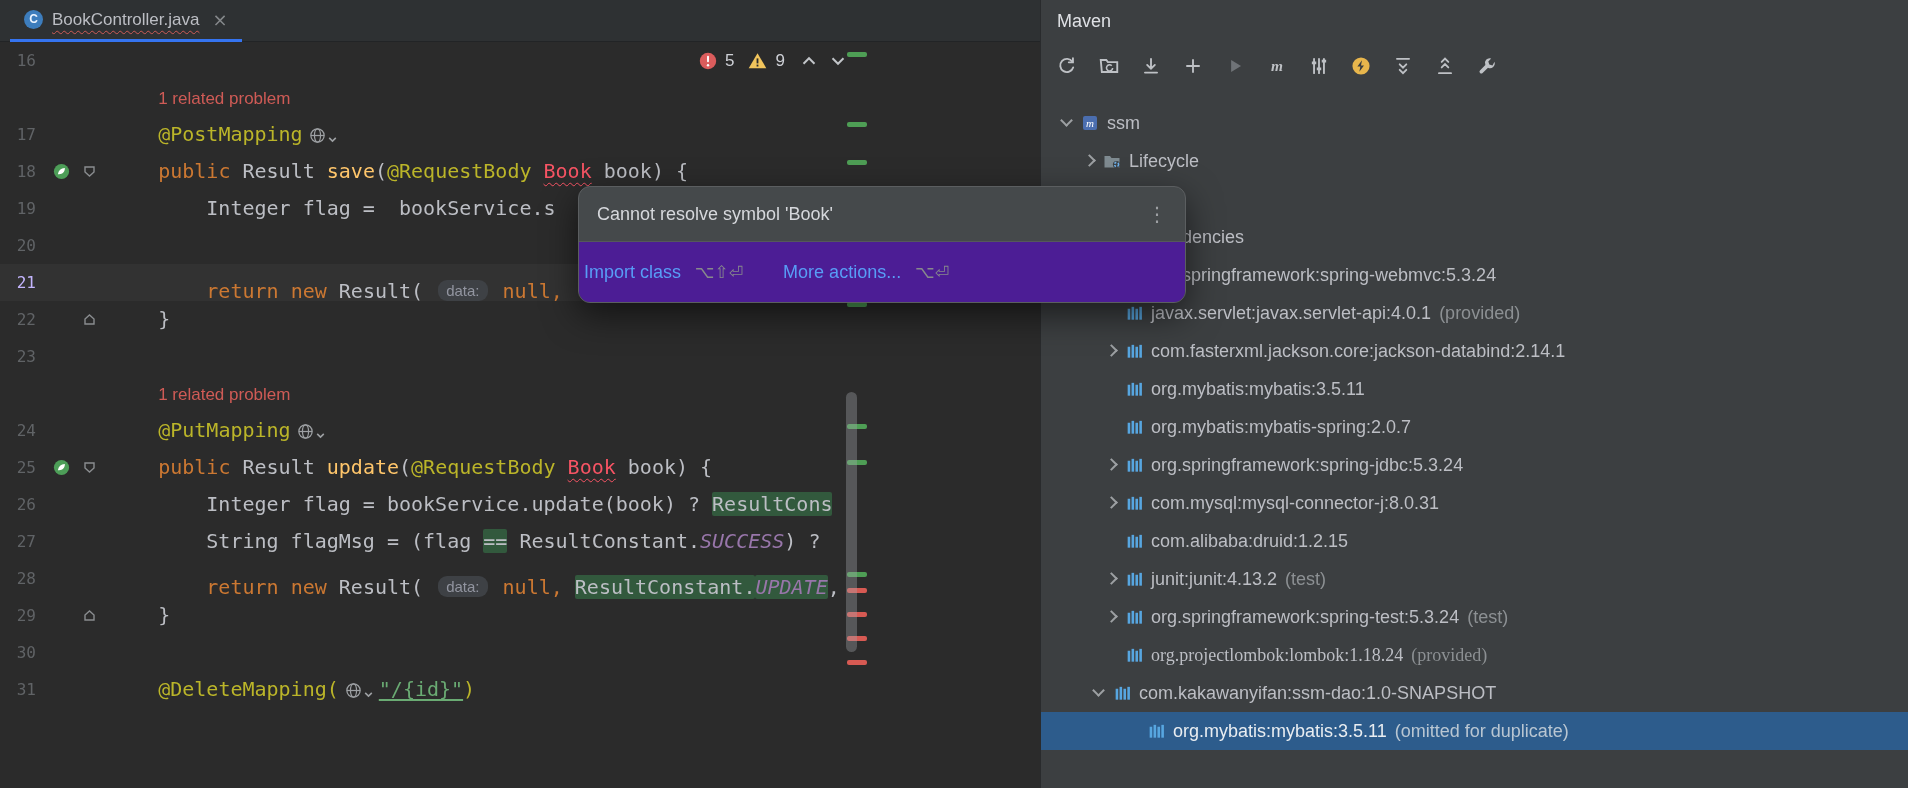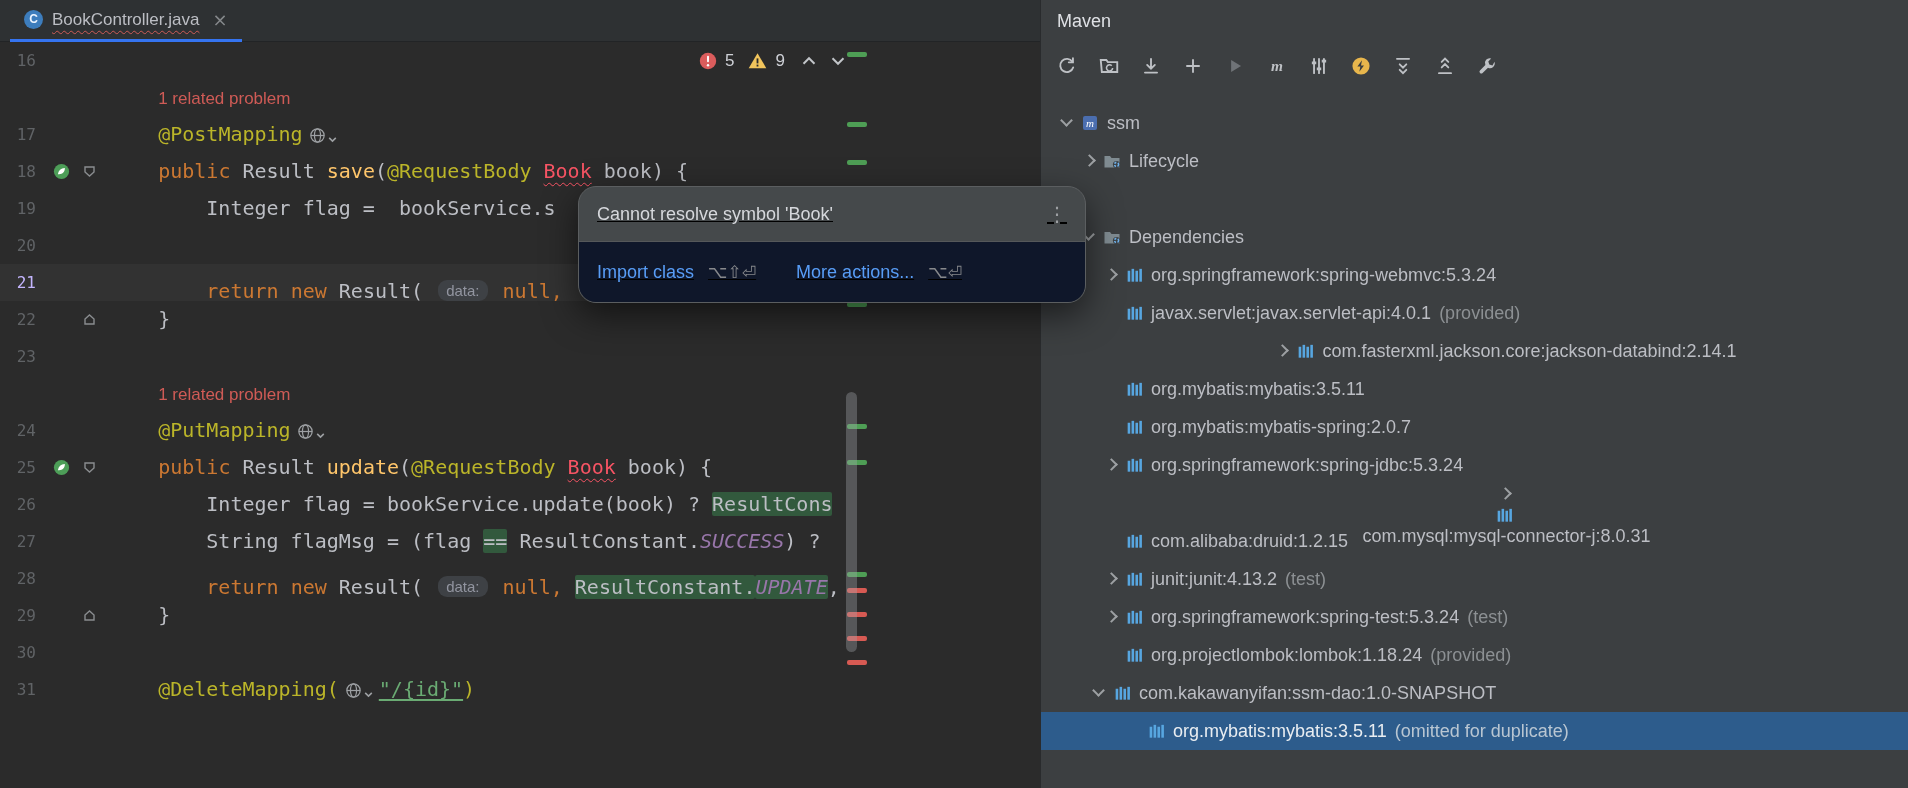--- a/index.html
+++ b/index.html
@@ -68,28 +68,28 @@
   .tchev.right::before{content:'';position:absolute;left:6px;top:5px;width:7px;height:7px;
         border-right:2px solid #9DA0A3;border-bottom:2px solid #9DA0A3;transform:rotate(-45deg);}
   .tchev.down::before{content:'';position:absolute;left:5px;top:3px;width:7px;height:7px;
         border-right:2px solid #9DA0A3;border-bottom:2px solid #9DA0A3;transform:rotate(45deg);}
   .ticon{width:26px;height:22px;flex:none;display:flex;align-items:center;justify-content:center;}
   .tlabel{margin-left:4px;white-space:pre;}
   .tnote{margin-left:8px;color:#8C9093;}
   .trow.sel .tnote{color:#B9C6D2;}
 
   
-  #popup{position:absolute;left:578px;top:186px;width:508px;background:#45494B;
-         border:1px solid #5B5E60;border-radius:18px;box-shadow:0 12px 34px rgba(0,0,0,.55);
-         z-index:20;overflow:hidden;box-sizing:border-box;text-decoration:underline;}
+  #popup{position:absolute;left:578px;top:186px;width:608px;background:#45494B;
+         border:1px solid #5B5E60;border-radius:12px;box-shadow:0 12px 34px rgba(0,0,0,.55);
+         z-index:20;overflow:hidden;box-sizing:border-box;}
   .phead{height:54px;display:flex;align-items:center;padding:0 18px;
          font:18px "Liberation Sans",sans-serif;color:#D6D8DC;}
   .kebab{margin-left:auto;color:#9DA0A3;font:20px/1 "DejaVu Sans",sans-serif;}
-  .pactions{height:60px;display:flex;align-items:center;padding:0 18px;border-top:1px solid #55585A;
-            background:#0f172a;}
+  .pactions{height:60px;display:flex;align-items:center;padding:0 5px;border-top:1px solid #55585A;
+            background:#4c1d95;}
   .plink{color:#589DF6;font:18px "Liberation Sans",sans-serif;text-decoration:none;}
   .pshort{color:#87898C;font:17px "DejaVu Sans",sans-serif;margin-left:14px;margin-right:40px;}
 </style>
 </head>
 <body>
 
 <div id="stage">
 
   <div id="topbar">
     <div class="tab">
@@ -430,21 +430,21 @@
                 <rect x="2.8" y="5" width="2.7" height="11.5"></rect>
                 <rect x="6.9" y="3" width="2.7" height="13.5"></rect>
                 <rect x="11" y="5" width="2.7" height="11.5"></rect>
                 <rect x="15.1" y="3" width="2.7" height="13.5"></rect>
               </g>
             </svg>
           </span>
           <span class="tlabel">javax.servlet:javax.servlet-api:4.0.1</span>
           <span class="tnote">(provided)</span>
         </div>
-        <div class="trow" style="padding-left: 60px; justify-content: center;">
+        <div class="trow" style="padding-left: 60px;">
           <span class="tchev right"></span>
           <span class="ticon">
             <svg width="19" height="19" viewBox="0 0 20 20">
               <g fill="#57A6E0">
                 <rect x="2.8" y="5" width="2.7" height="11.5"></rect>
                 <rect x="6.9" y="3" width="2.7" height="13.5"></rect>
                 <rect x="11" y="5" width="2.7" height="11.5"></rect>
                 <rect x="15.1" y="3" width="2.7" height="13.5"></rect>
               </g>
             </svg>
@@ -486,21 +486,21 @@
               <g fill="#57A6E0">
                 <rect x="2.8" y="5" width="2.7" height="11.5"></rect>
                 <rect x="6.9" y="3" width="2.7" height="13.5"></rect>
                 <rect x="11" y="5" width="2.7" height="11.5"></rect>
                 <rect x="15.1" y="3" width="2.7" height="13.5"></rect>
               </g>
             </svg>
           </span>
           <span class="tlabel">org.springframework:spring-jdbc:5.3.24</span>
         </div>
-        <div class="trow" style="padding-left: 60px; flex-direction: column;">
+        <div class="trow" style="padding-left: 60px;">
           <span class="tchev right"></span>
           <span class="ticon">
             <svg width="19" height="19" viewBox="0 0 20 20">
               <g fill="#57A6E0">
                 <rect x="2.8" y="5" width="2.7" height="11.5"></rect>
                 <rect x="6.9" y="3" width="2.7" height="13.5"></rect>
                 <rect x="11" y="5" width="2.7" height="11.5"></rect>
                 <rect x="15.1" y="3" width="2.7" height="13.5"></rect>
               </g>
             </svg>
@@ -544,21 +544,21 @@
                 <rect x="2.8" y="5" width="2.7" height="11.5"></rect>
                 <rect x="6.9" y="3" width="2.7" height="13.5"></rect>
                 <rect x="11" y="5" width="2.7" height="11.5"></rect>
                 <rect x="15.1" y="3" width="2.7" height="13.5"></rect>
               </g>
             </svg>
           </span>
           <span class="tlabel">org.springframework:spring-test:5.3.24</span>
           <span class="tnote">(test)</span>
         </div>
-        <div class="trow" style="padding-left: 60px;">
+        <div class="trow" style="padding-left: 60px; font-family: Liberation Serif, serif;">
           <span class="tchev"></span>
           <span class="ticon">
             <svg width="19" height="19" viewBox="0 0 20 20">
               <g fill="#57A6E0">
                 <rect x="2.8" y="5" width="2.7" height="11.5"></rect>
                 <rect x="6.9" y="3" width="2.7" height="13.5"></rect>
                 <rect x="11" y="5" width="2.7" height="11.5"></rect>
                 <rect x="15.1" y="3" width="2.7" height="13.5"></rect>
               </g>
             </svg>

